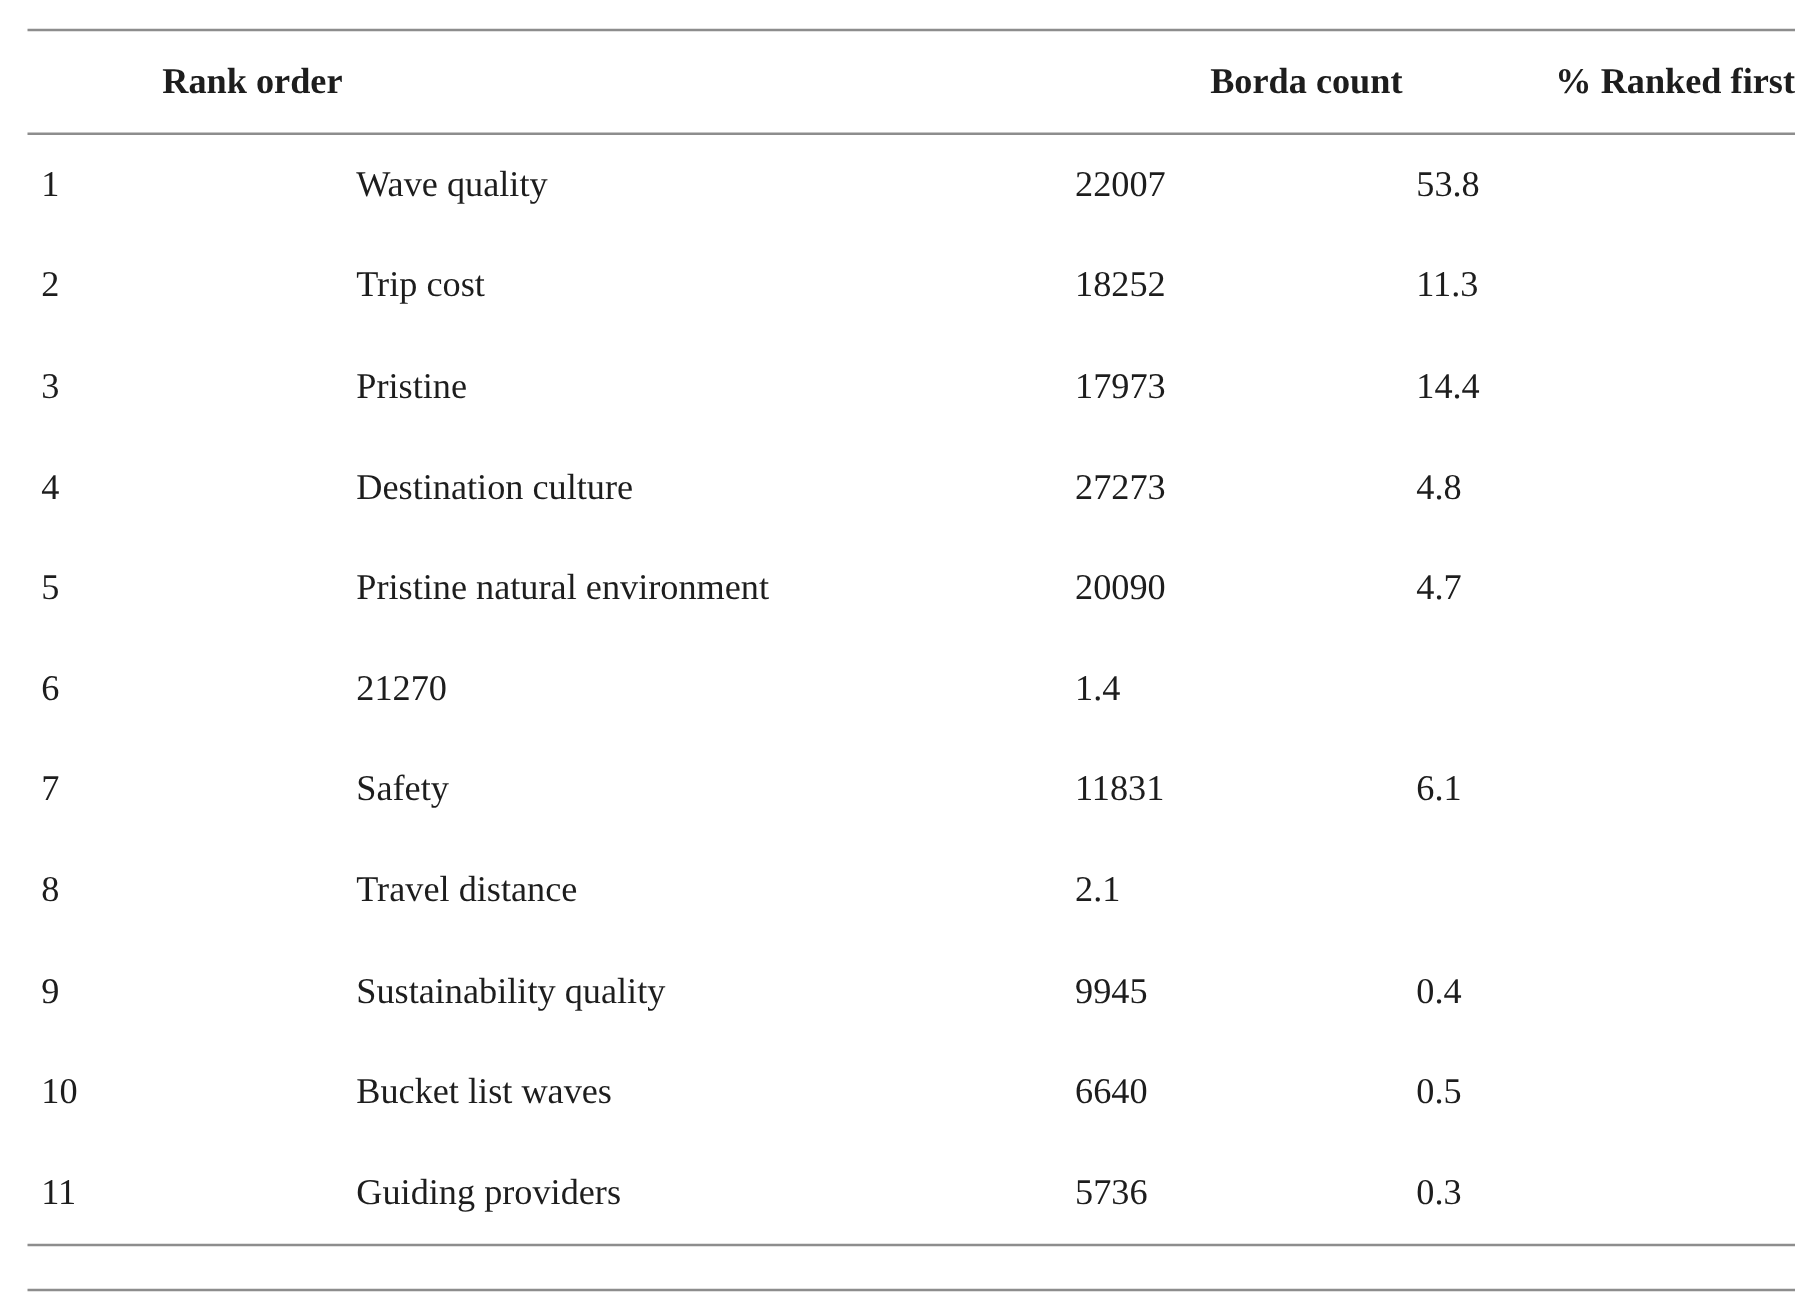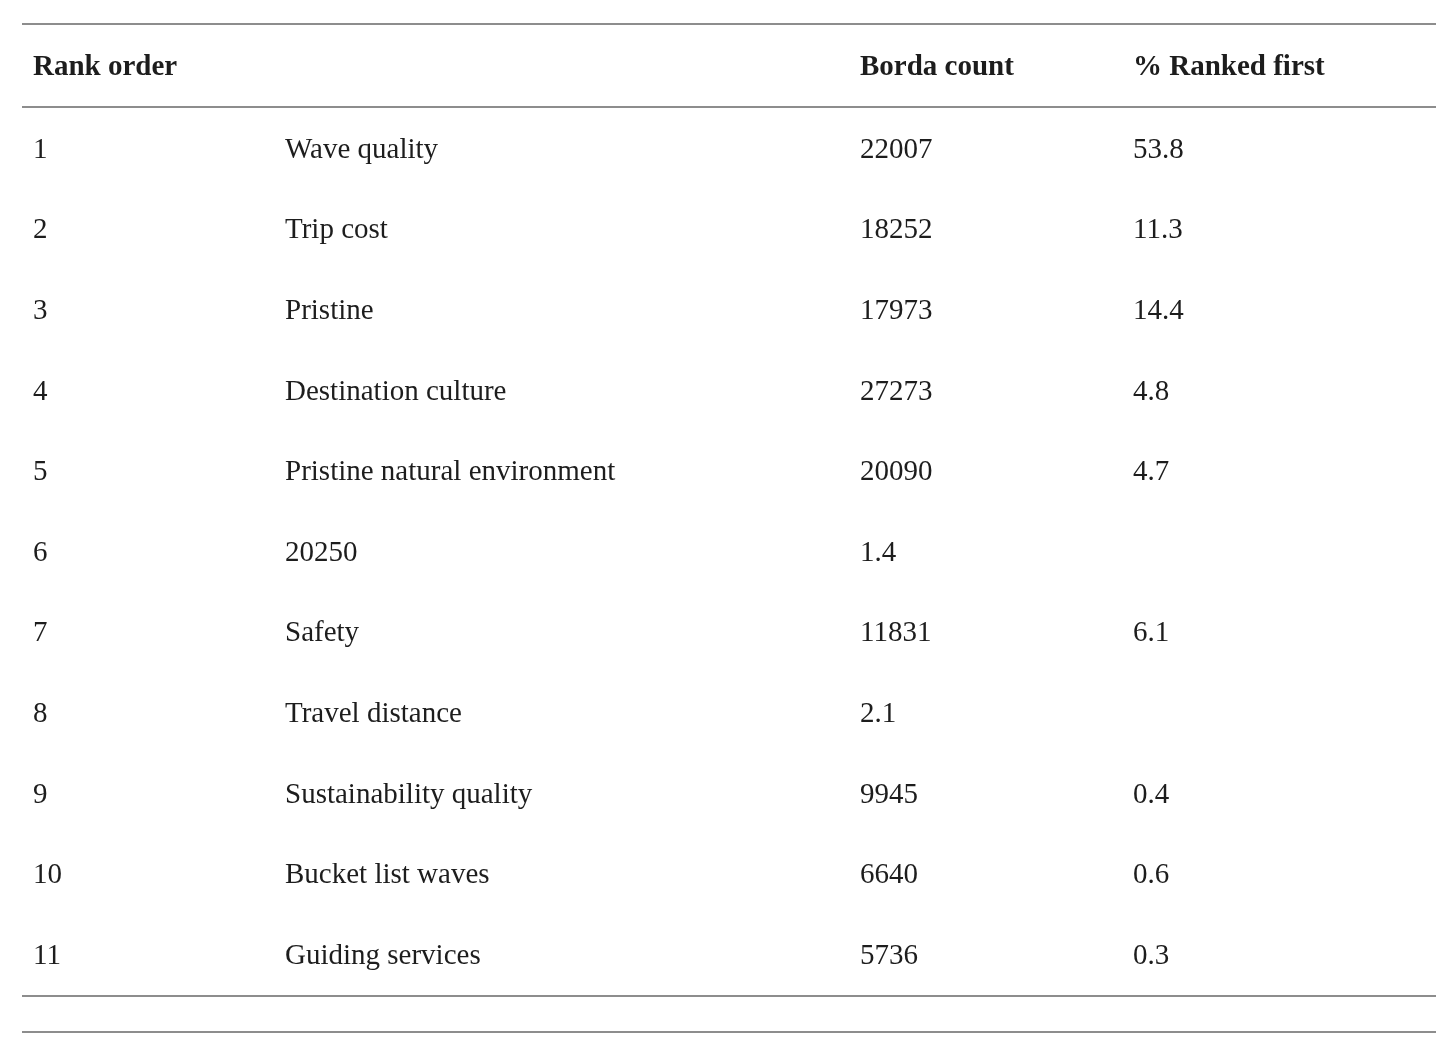--- a/index.html
+++ b/index.html
@@ -31,20 +31,21 @@
     grid-template-columns: 252px 575px 273px 1fr;
     align-items: center;
     height: 81px;
     border-bottom: 2px solid #8d8d8d;
   }
   .th {
     font-weight: 700;
     font-size: 29px;
     padding-left: 11px;
     white-space: nowrap;
+    text-align: right;
   }
   .tbody {
     border-bottom: 2px solid #8d8d8d;
   }
   .tr {
     display: grid;
     grid-template-columns: 252px 575px 273px 1fr;
     align-items: center;
     height: 80.6px;
   }
@@ -104,21 +105,21 @@
 
       <div class="tr">
         <div class="td">5</div>
         <div class="td">Pristine natural environment</div>
         <div class="td">20090</div>
         <div class="td">4.7</div>
       </div>
 
       <div class="tr">
         <div class="td">6</div>
-        <div class="td">20250</div>
+        <div class="td">21270</div>
         <div class="td">1.4</div>
       </div>
 
       <div class="tr">
         <div class="td">7</div>
         <div class="td">Safety</div>
         <div class="td">11831</div>
         <div class="td">6.1</div>
       </div>
 
@@ -132,26 +133,26 @@
         <div class="td">9</div>
         <div class="td">Sustainability quality</div>
         <div class="td">9945</div>
         <div class="td">0.4</div>
       </div>
 
       <div class="tr">
         <div class="td">10</div>
         <div class="td">Bucket list waves</div>
         <div class="td">6640</div>
-        <div class="td">0.6</div>
+        <div class="td">0.5</div>
       </div>
 
       <div class="tr">
         <div class="td">11</div>
-        <div class="td">Guiding services</div>
+        <div class="td">Guiding providers</div>
         <div class="td">5736</div>
         <div class="td">0.3</div>
       </div>
 
     </div>
 
     <div class="bottom-gap"></div>
     <div class="rule"></div>
 
   </div>

